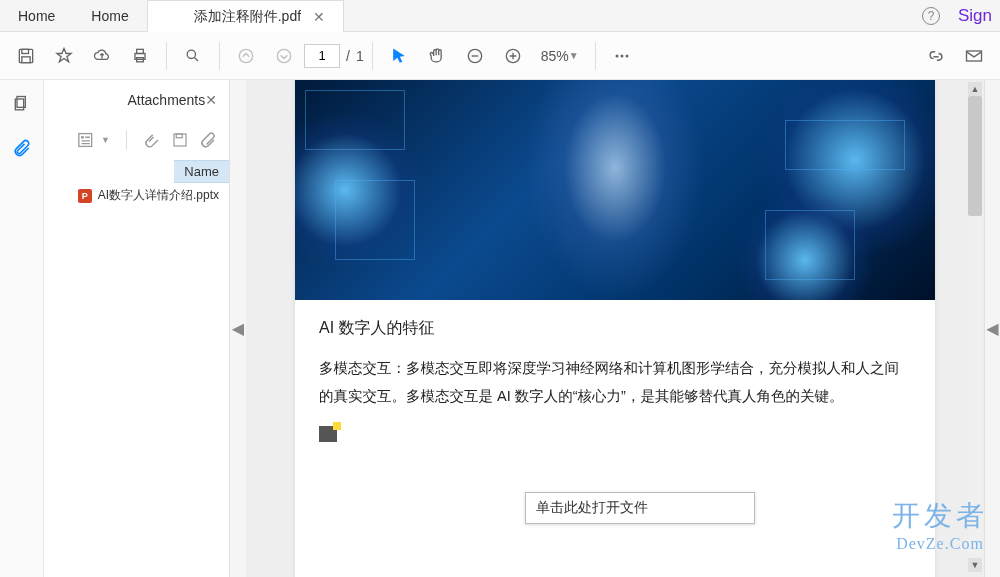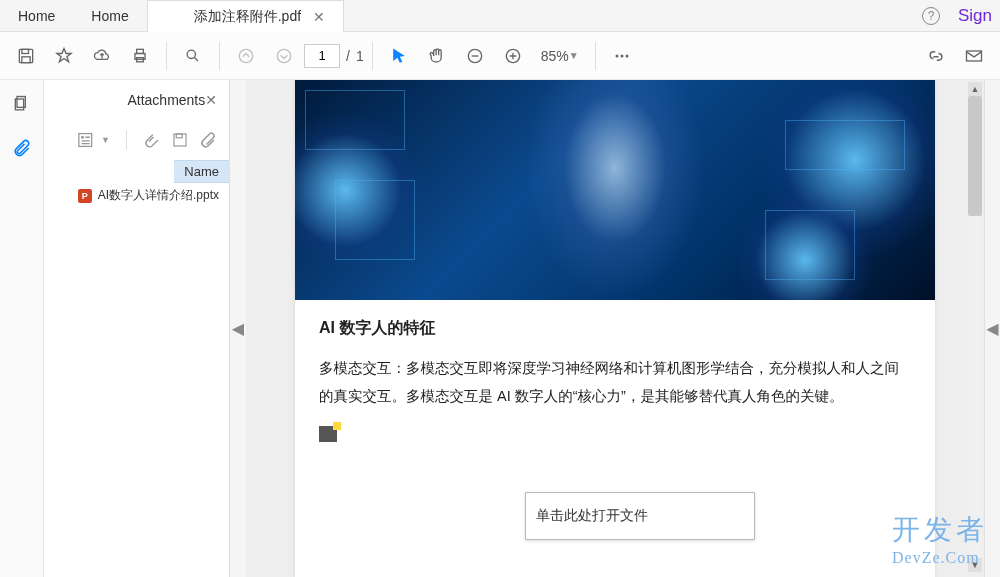--- a/index.html
+++ b/index.html
@@ -39,32 +39,32 @@
 .collapse-handle { width: 16px; display: flex; align-items: center; justify-content: center; background: #f5f5f5; cursor: pointer; color: #888; }
 .collapse-handle.right { border-left: 1px solid #e0e0e0; }
 
 .docview { flex: 1; background: #eee; position: relative; overflow: hidden; }
 .page { background: #fff; margin: 0 auto; width: 640px; min-height: 500px; position: relative; box-shadow: 0 0 4px rgba(0,0,0,0.1); }
 .hero-img { width: 640px; height: 220px; background: linear-gradient(135deg, #001a3a 0%, #0b4a8f 40%, #003166 70%, #001028 100%); position: relative; overflow: hidden; }
 .circuit { position: absolute; border: 1px solid rgba(80,180,255,0.4); }
 .face { position: absolute; left: 36%; top: 0; width: 180px; height: 220px; background: radial-gradient(ellipse at 50% 40%, rgba(200,230,255,0.7) 0%, rgba(40,90,160,0.5) 40%, transparent 70%); }
 .glow { position: absolute; border-radius: 50%; background: radial-gradient(circle, rgba(100,200,255,0.9) 0%, rgba(20,60,140,0.3) 50%, transparent 70%); }
 .content { padding: 18px 24px; }
-.h1 { font-size: 16px; font-weight: bold; color: #222; margin-bottom: 16px; }
+.h1 { font-size: 16px; font-weight: normal; color: #222; margin-bottom: 16px; }
 .para { font-size: 14.5px; color: #222; line-height: 1.9; margin-bottom: 16px; }
 .attline { font-size: 14.5px; color: #d00; display: flex; align-items: center; gap: 4px; }
 .att-chip { width: 18px; height: 16px; background: #555; position: relative; display: inline-block; }
 .att-chip::after { content: ""; position: absolute; right: -4px; top: -4px; width: 8px; height: 8px; background: #ffd83a; }
-.tooltip-box { position: absolute; left: 230px; top: 412px; width: 230px; background: #fff; border: 1px solid #bbb; padding: 14px 10px; font-size: 14px; color: #333; box-shadow: 0 1px 3px rgba(0,0,0,0.15); }
+.tooltip-box { position: absolute; left: 230px; top: 412px; width: 230px; background: #fff; border: 1px solid #bbb; padding: 6px 10px; font-size: 14px; color: #333; box-shadow: 0 1px 3px rgba(0,0,0,0.15); }
 
 .scrollbar { position: absolute; right: 2px; top: 2px; width: 14px; height: 490px; background: #f0f0f0; }
 .scroll-btn { height: 14px; background: #e0e0e0; display: flex; align-items: center; justify-content: center; font-size: 9px; color: #666; }
 .scroll-thumb { position: absolute; right: 0; top: 14px; width: 14px; height: 120px; background: #c8c8c8; border-radius: 2px; }
 
-.watermark { position: absolute; right: 12px; bottom: 10px; text-align: left; font-family: "Microsoft YaHei", sans-serif; pointer-events: none; }
+.watermark { position: absolute; right: 12px; bottom: 24px; text-align: center; font-family: "Microsoft YaHei", sans-serif; pointer-events: none; }
 .wm1 { font-size: 28px; color: #7db4e8; letter-spacing: 4px; font-weight: 500; }
 .wm2 { font-size: 16px; color: #7db4e8; letter-spacing: 1px; font-family: Liberation Serif, serif; }
 </style>
 </head>
 <body>
 
 <div class="topbar">
   <div class="tab">Home</div>
   <div class="tab">Home</div>
   <div class="tab active">

